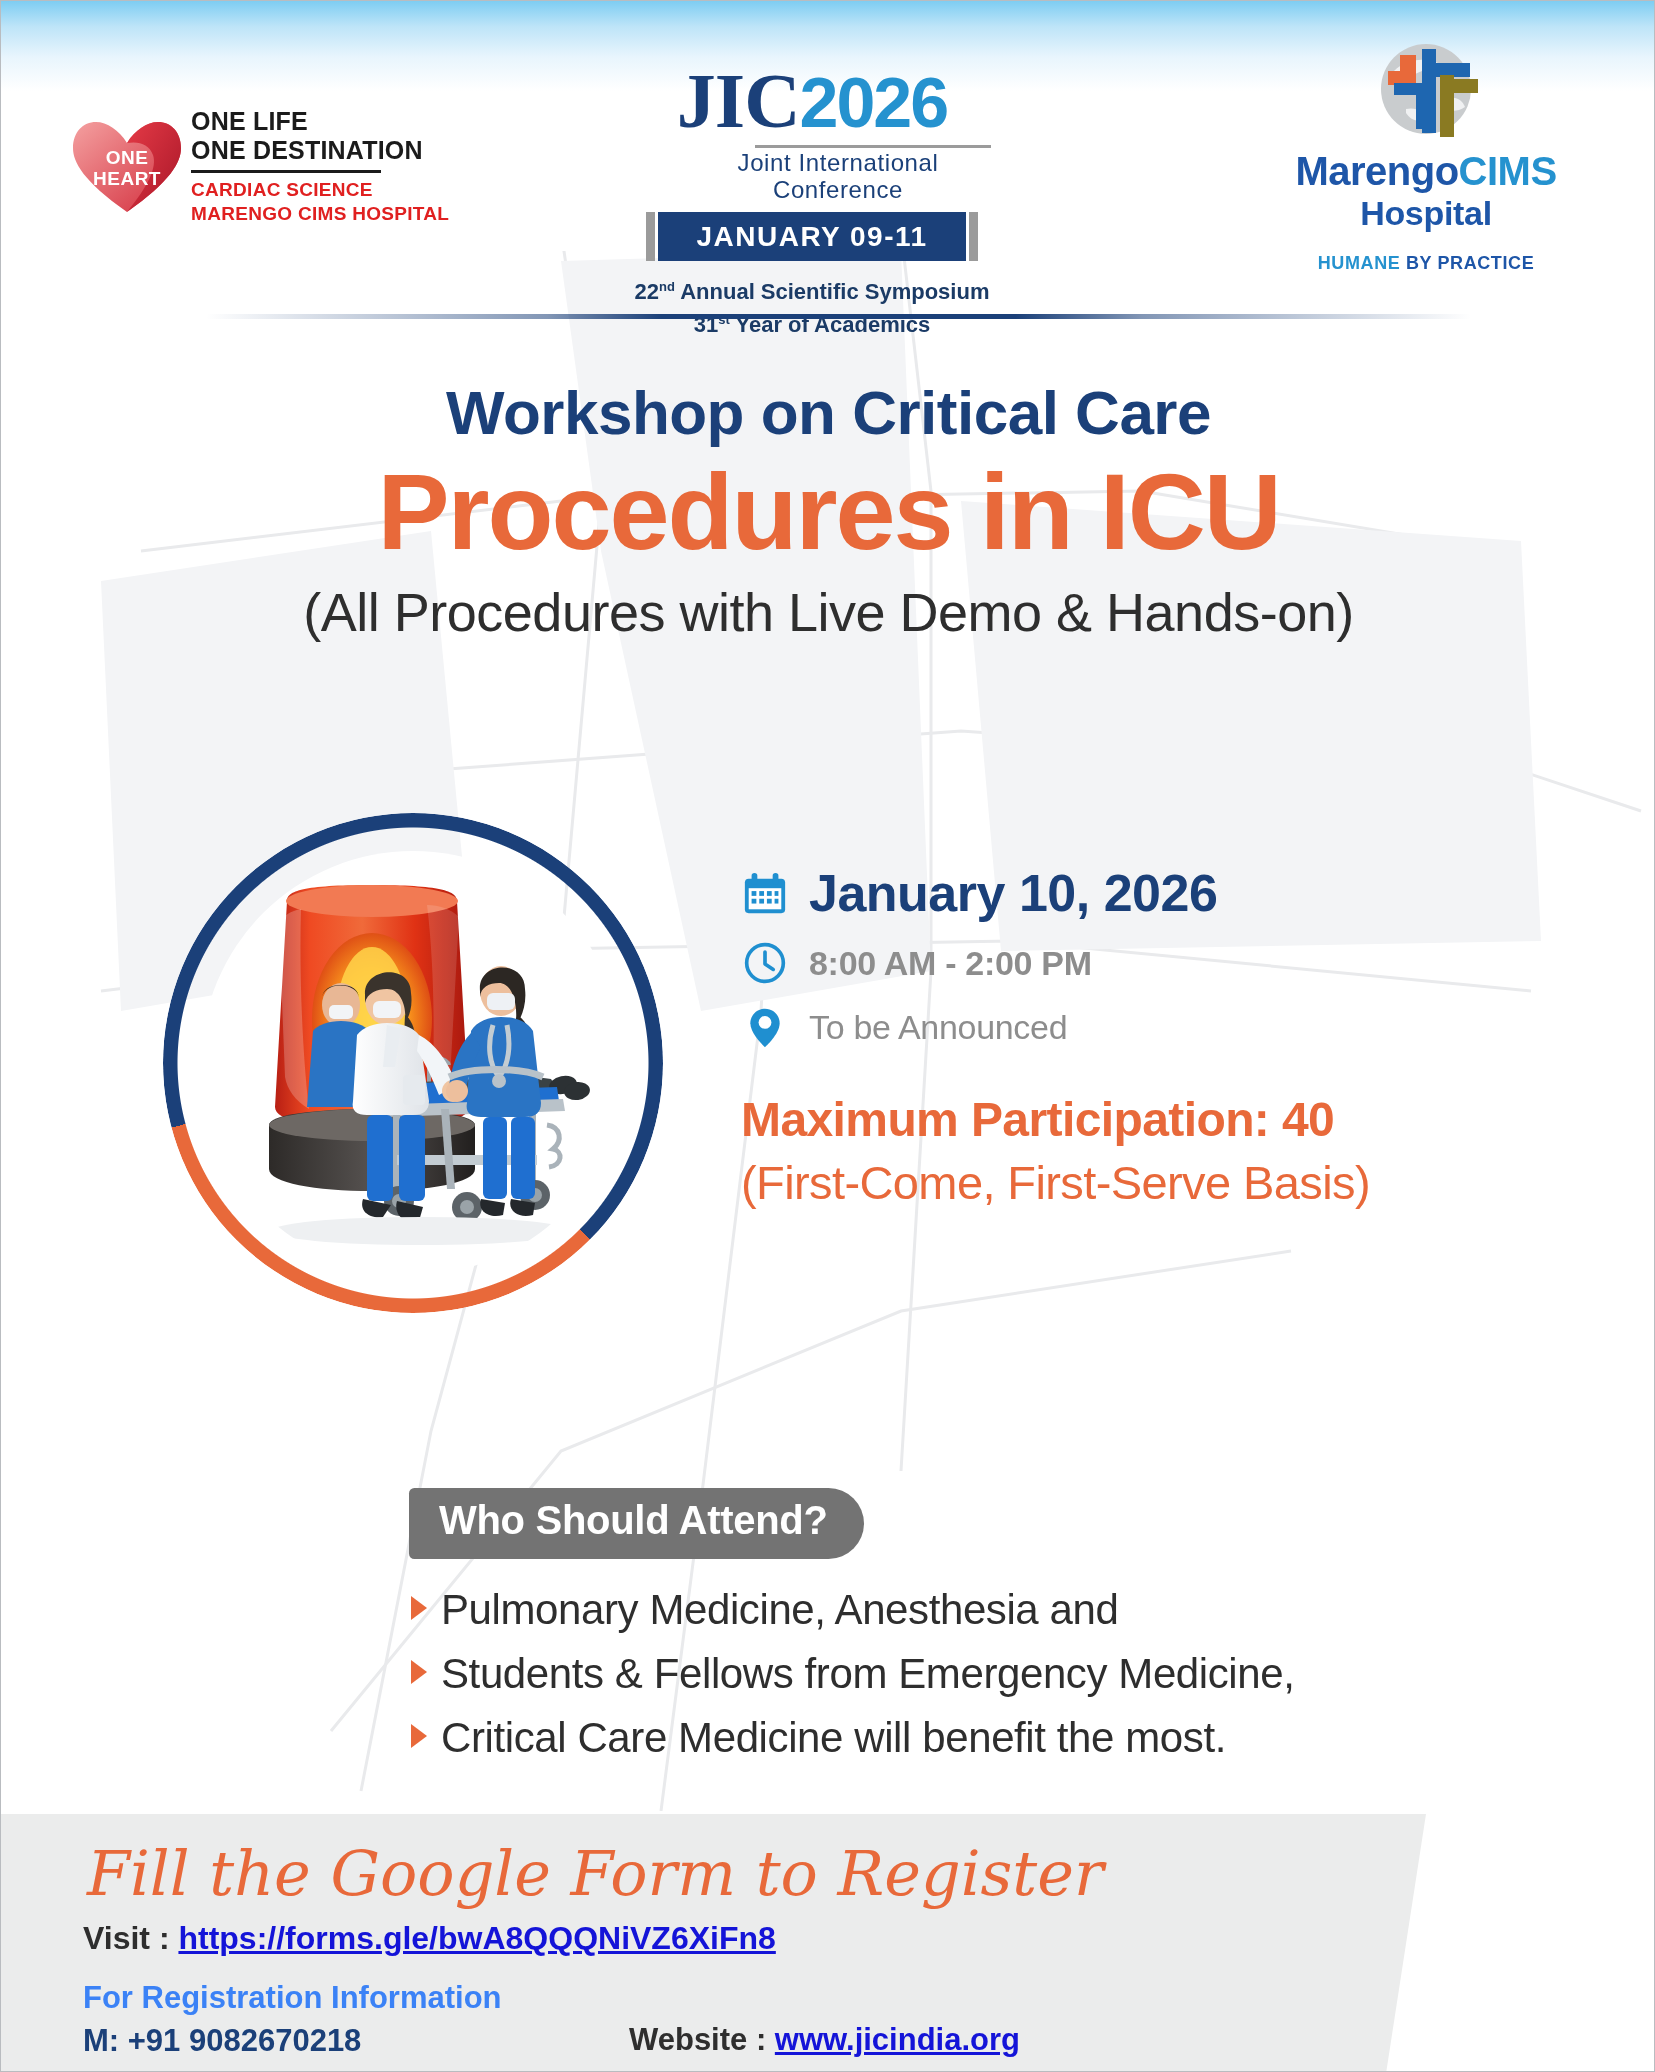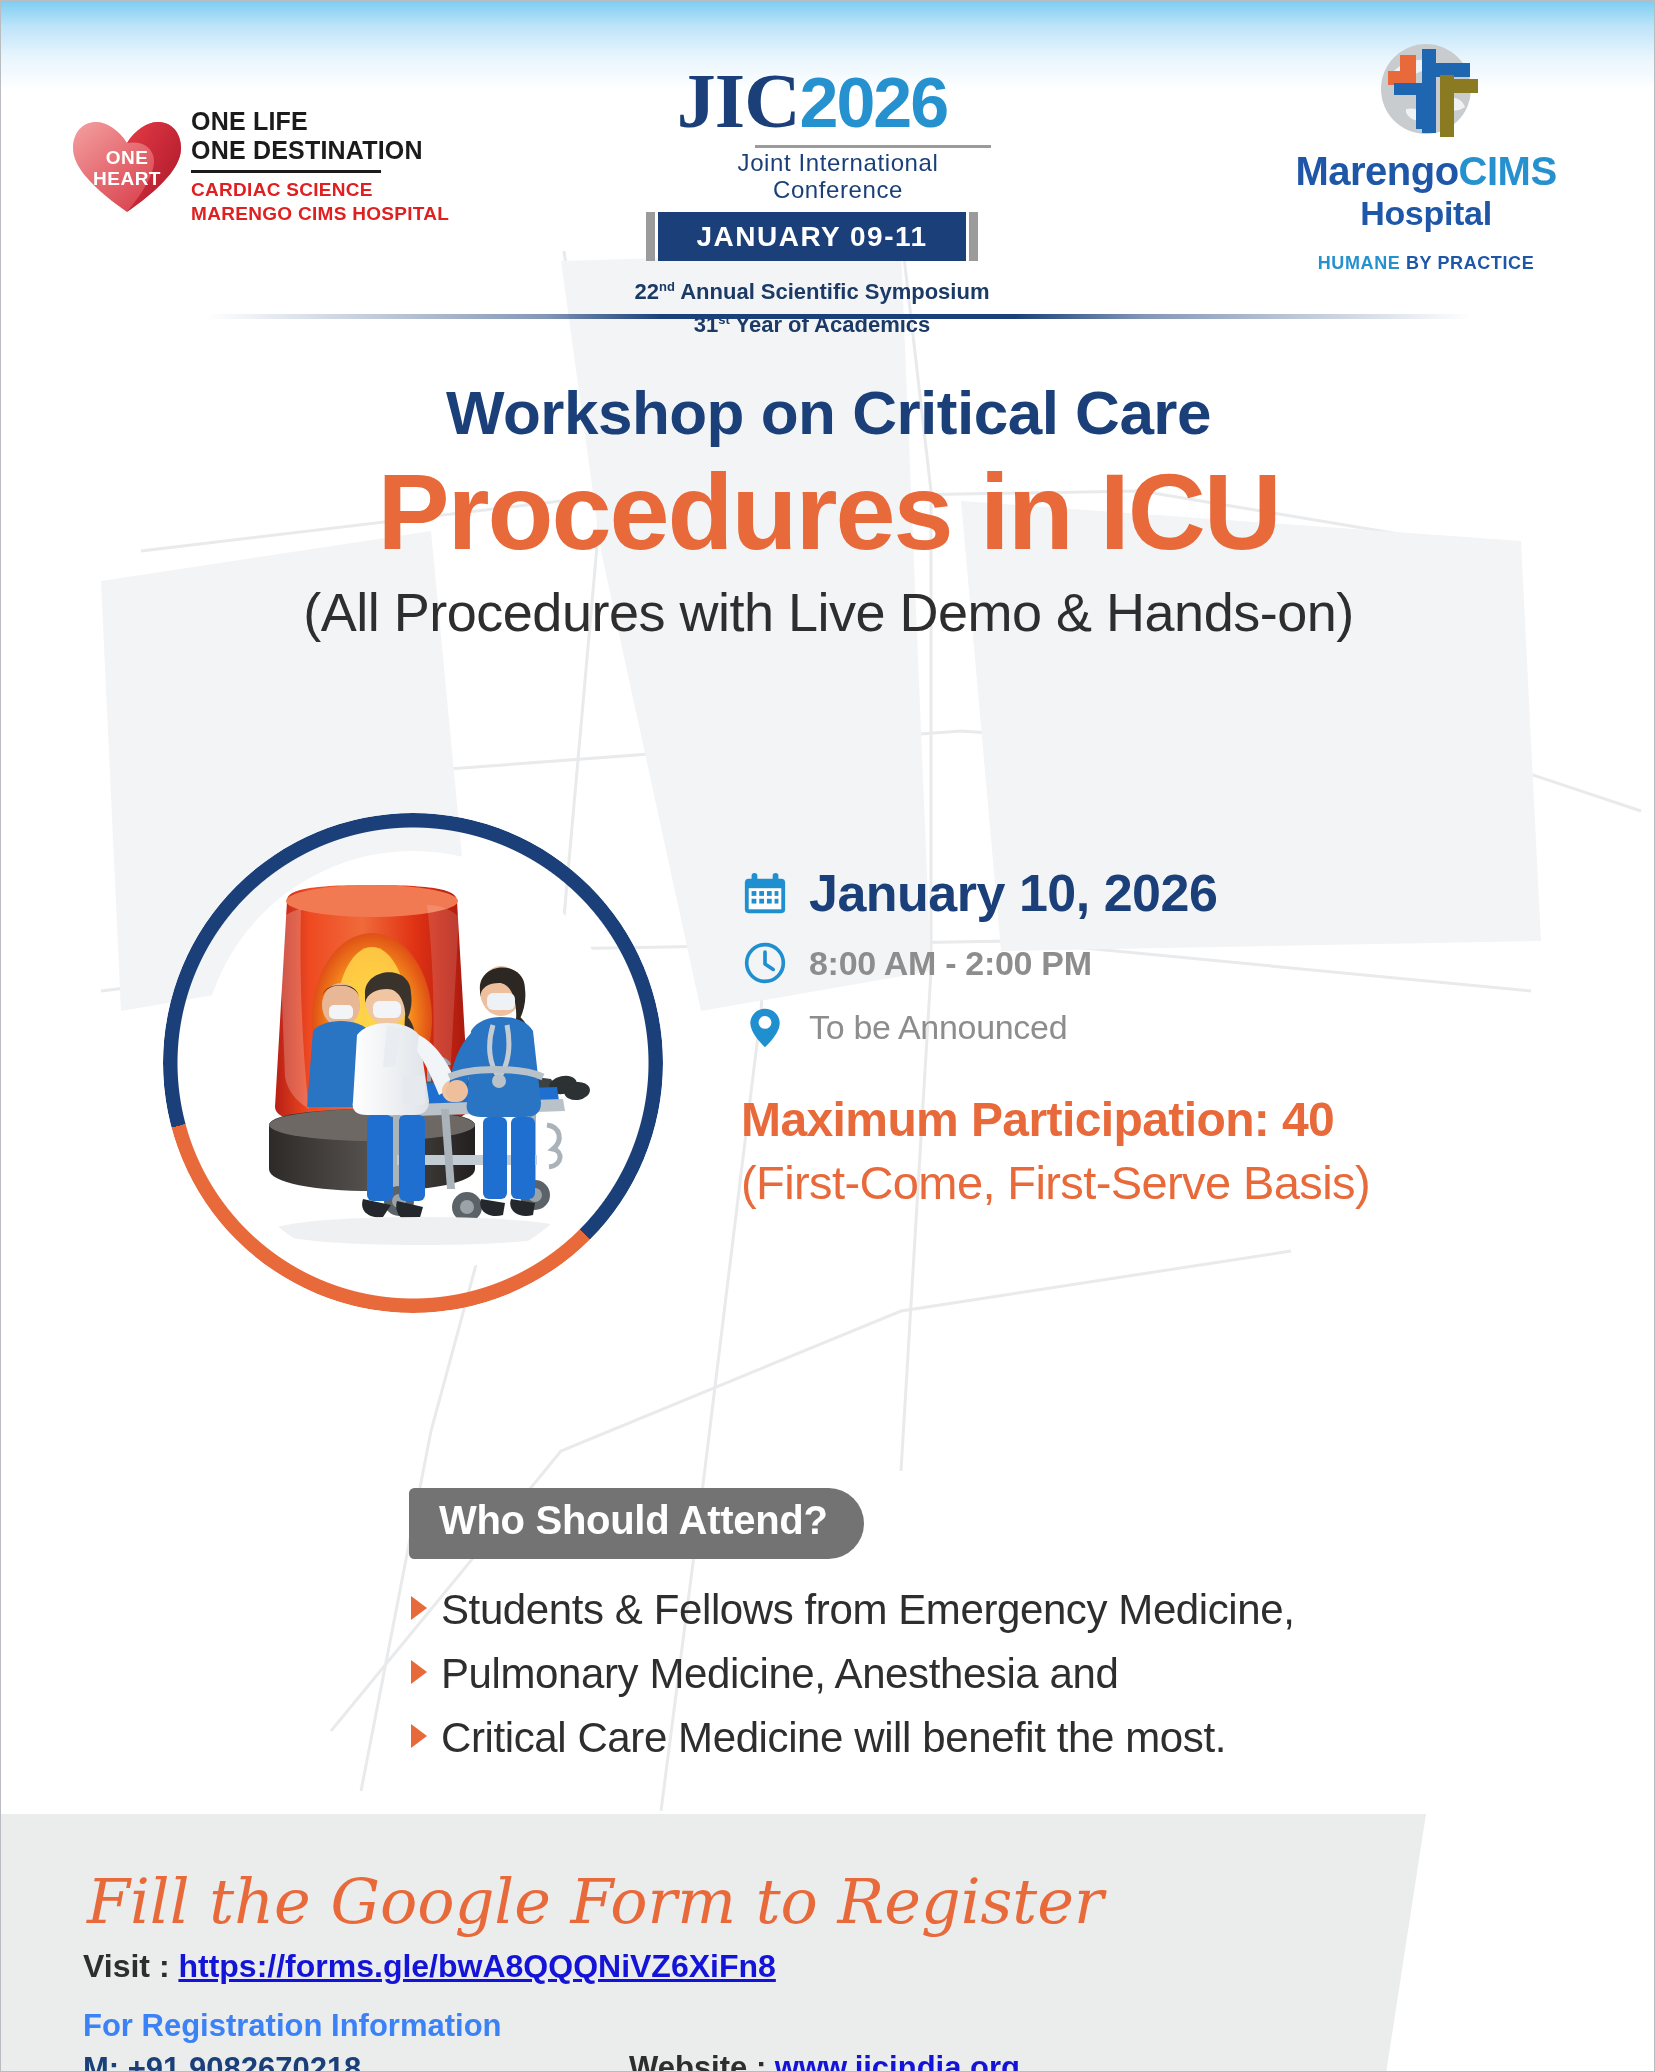--- a/index.html
+++ b/index.html
@@ -349,21 +349,20 @@
     width: 1425px;
     height: 259px;
     background: #ebecec;
     clip-path: polygon(0 0, 100% 0, 97.2% 100%, 0 100%);
   }
   .footer {
     position: absolute;
     left: 0; top: 1813px;
     width: 1655px;
     height: 229px;
-    margin-top: 28px;
   }
   .f-head {
     position: absolute;
     left: 86px; top: 25px;
     color: #e8693a;
     font-size: 62px;
     font-family: "DejaVu Serif", serif;
     font-style: italic;
     font-weight: normal;
     letter-spacing: 0px;
@@ -681,29 +680,29 @@
 
   <div class="attend">
     <div class="attend-badge">Who Should Attend?</div>
     <div class="attend-list">
       <div class="attend-item">
         <span class="bullet">
           <svg viewBox="0 0 20 26" width="20" height="26">
               <path d="M2 1 L18 13 L2 25 Z" fill="#e8693a"></path>
             </svg>
         </span>
-        <span class="attend-text">Students &amp; Fellows from Emergency Medicine,</span>
+        <span class="attend-text">Pulmonary Medicine, Anesthesia and</span>
       </div>
       <div class="attend-item">
         <span class="bullet">
           <svg viewBox="0 0 20 26" width="20" height="26">
               <path d="M2 1 L18 13 L2 25 Z" fill="#e8693a"></path>
             </svg>
         </span>
-        <span class="attend-text">Pulmonary Medicine, Anesthesia and</span>
+        <span class="attend-text">Students &amp; Fellows from Emergency Medicine,</span>
       </div>
       <div class="attend-item">
         <span class="bullet">
           <svg viewBox="0 0 20 26" width="20" height="26">
               <path d="M2 1 L18 13 L2 25 Z" fill="#e8693a"></path>
             </svg>
         </span>
         <span class="attend-text">Critical Care Medicine will benefit the most.</span>
       </div>
     </div>

